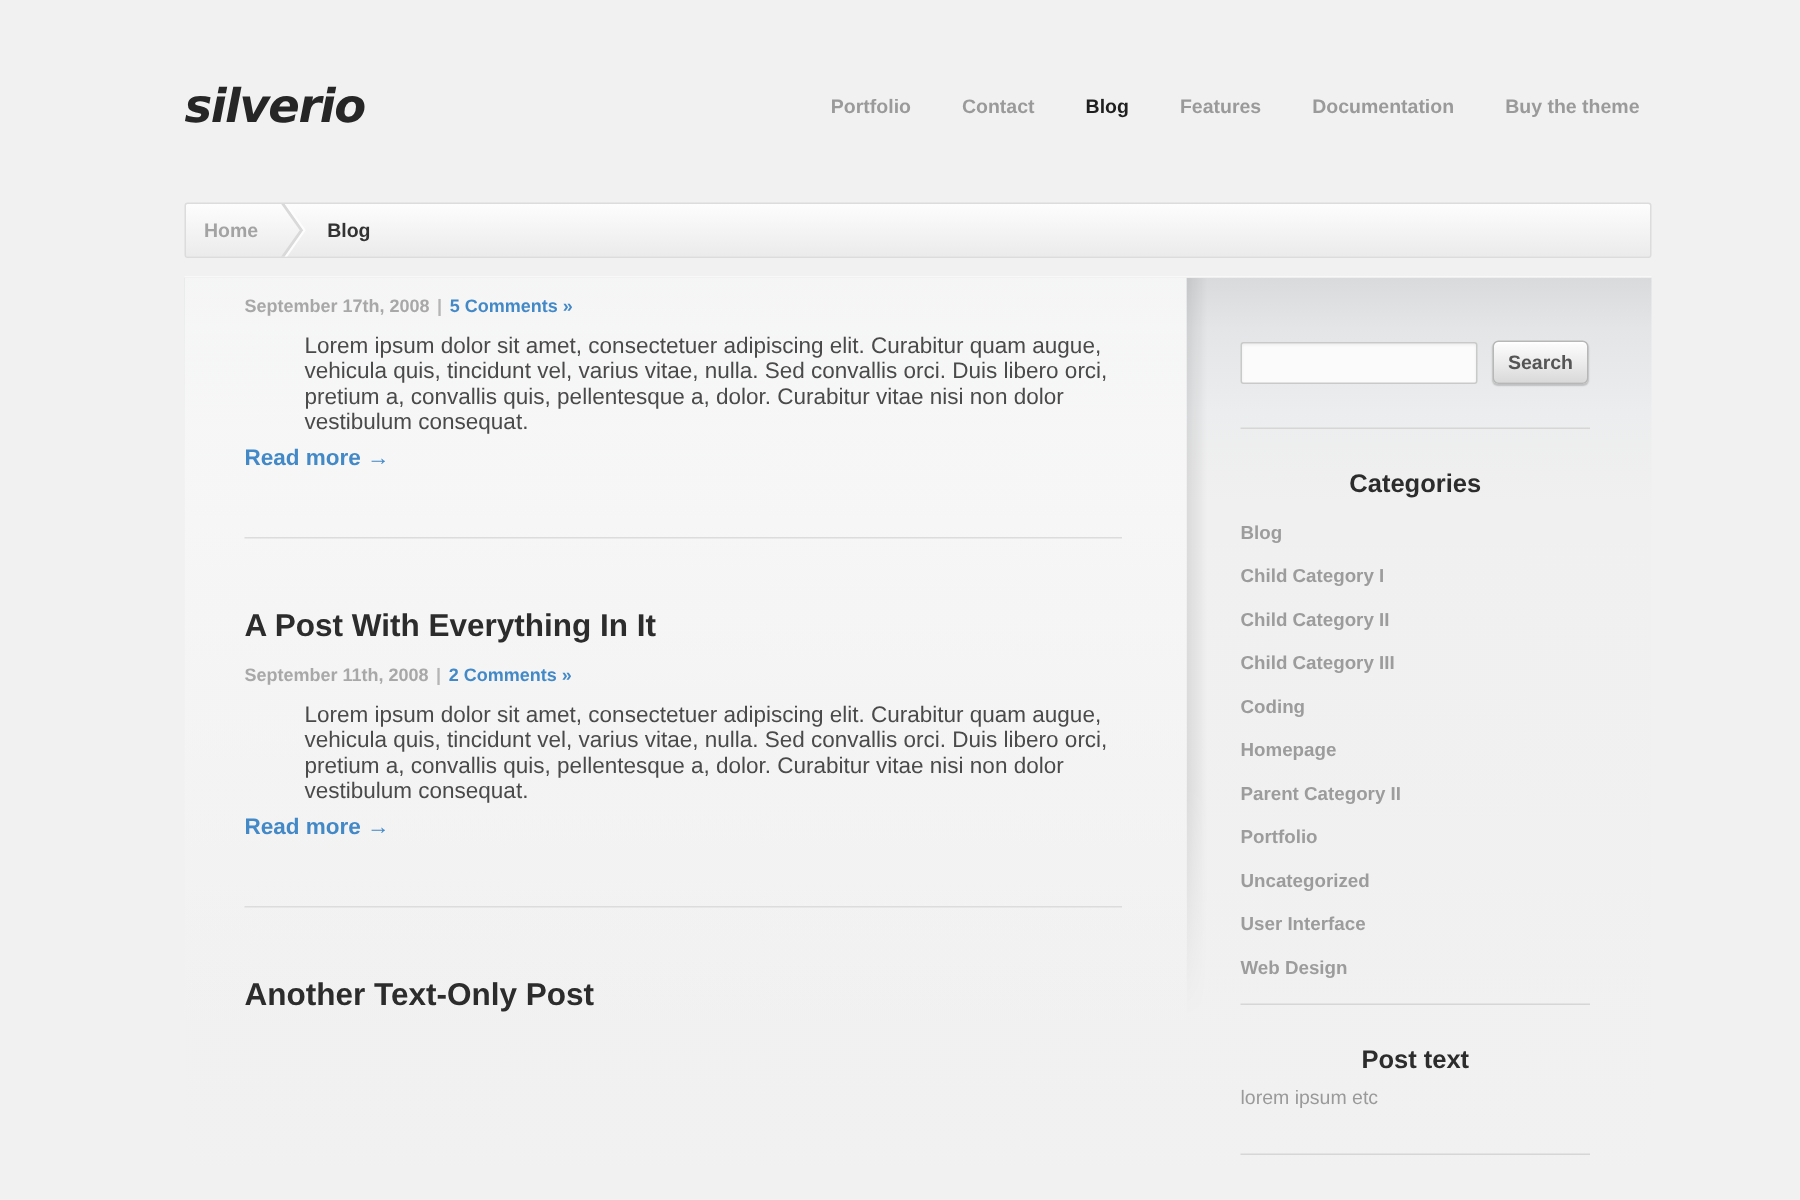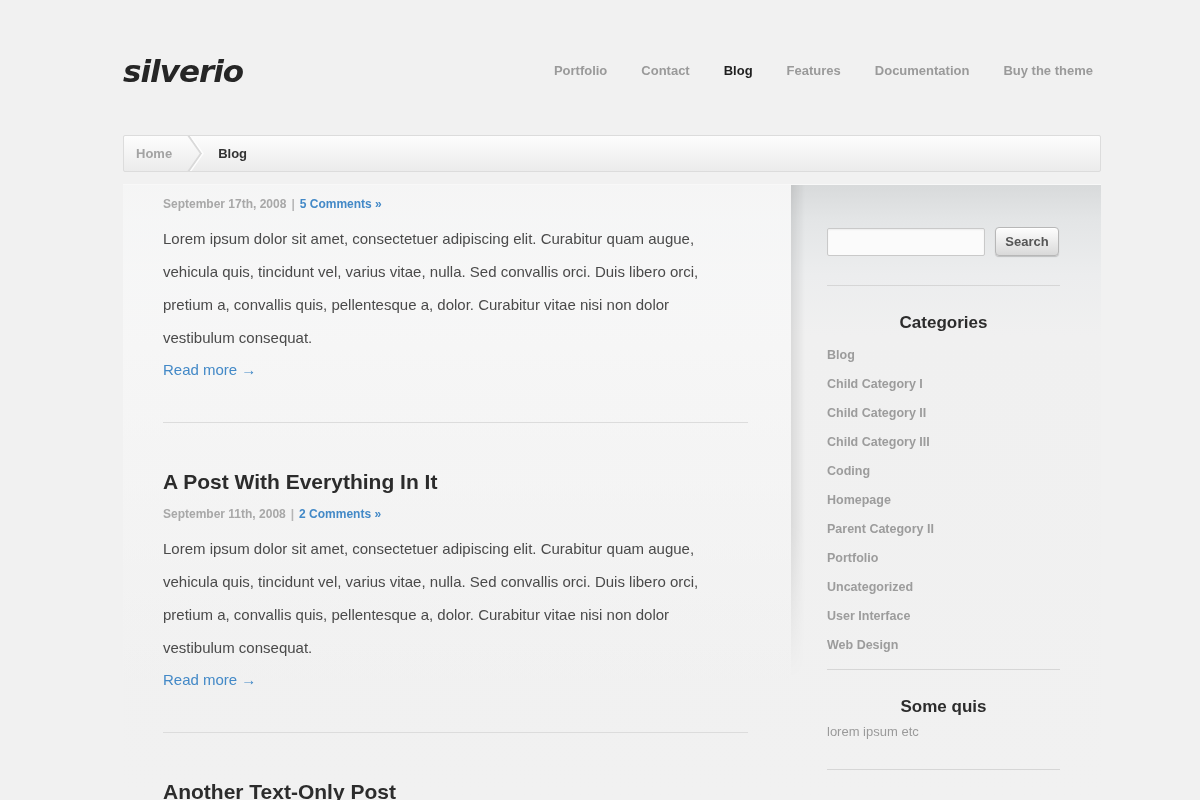--- a/index.html
+++ b/index.html
@@ -75,23 +75,23 @@
     font-size:21px; line-height:26px; font-weight:bold; color:#2c2c2c;
     cursor:pointer;
   }
   .post-1 .post-title { margin-top:42px; }
   .post-2 .post-title, .post-3 .post-title { margin-top:46px; }
   .post-meta { margin-top:12px; font-size:12px; color:#a8a8a8;font-weight:bold; }
   .post-meta .sep { margin:0 5px; color:#b5b5b5; }
   .link-blue { color:#4389c7; text-decoration:none; cursor:pointer; }
   .post-body {
     margin-top:11px; width:557px;
-    font-size:15px; line-height:33px; color:#4a4a4a;
-  }
-  .read-more { display:inline-block; margin-top:7px; font-size:15px; }
+    font-size:15px; line-height:17px; color:#4a4a4a;margin-left:40px;
+  }
+  .read-more { display:inline-block; margin-top:7px; font-size:15px;font-weight:bold; }
   .post-divider {
     border:none; border-top:1px solid #dcdcdc;
     width:585px; margin:43px 0 0 0;
   }
 
   
   .sidebar { position:absolute; left:704px; top:0; width:233px; }
   .search-row { margin-top:42px; display:flex; align-items:center; }
   .search-input {
     width:158px; height:28px;
@@ -196,19 +196,19 @@
         <li class="cat-item">Coding</li>
         <li class="cat-item">Homepage</li>
         <li class="cat-item">Parent Category II</li>
         <li class="cat-item">Portfolio</li>
         <li class="cat-item">Uncategorized</li>
         <li class="cat-item">User Interface</li>
         <li class="cat-item">Web Design</li>
       </ul>
       <hr class="side-divider div-2">
 
-      <h3 class="side-title">Some quis</h3>
+      <h3 class="side-title">Post text</h3>
       <div class="widget-text">lorem ipsum etc</div>
       <hr class="side-divider div-3">
     </aside>
   </div>
 
 </div>
 
 </body></html>

